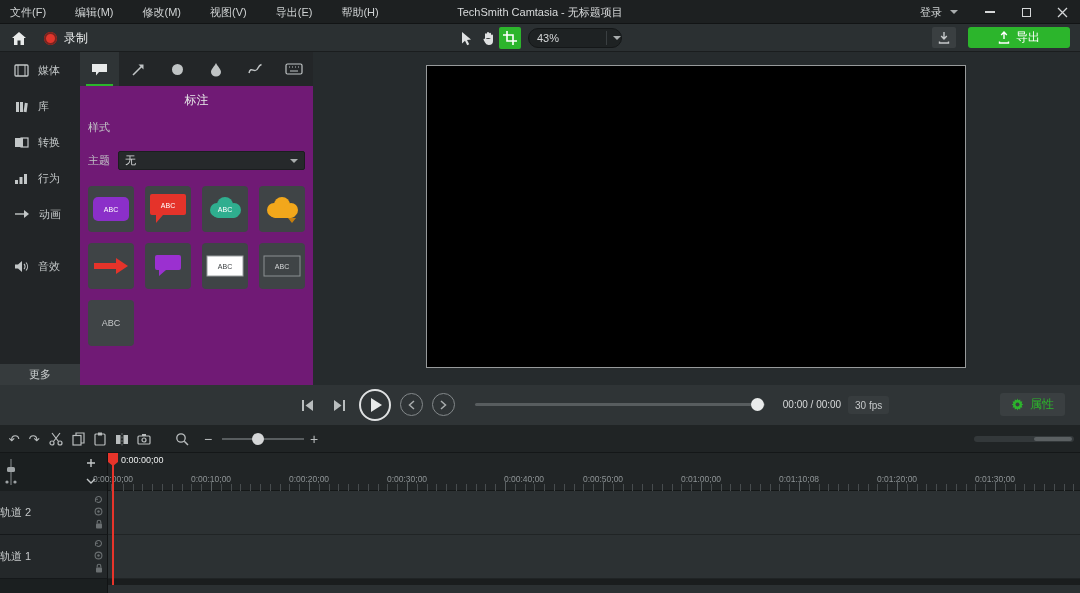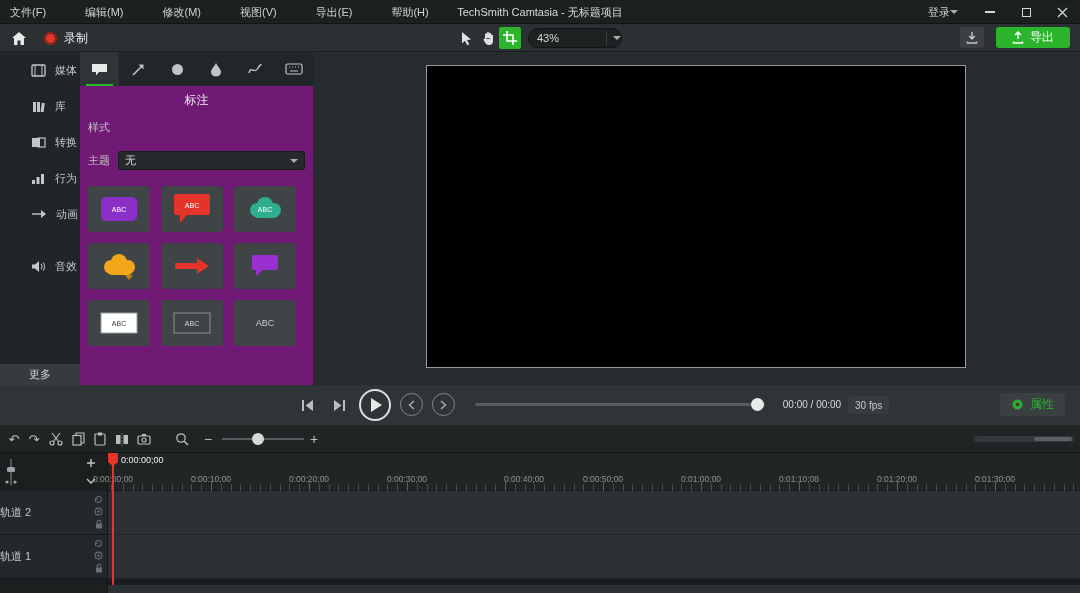--- a/index.html
+++ b/index.html
@@ -3,66 +3,66 @@
 <meta charset="utf-8">
 <style>
   *{box-sizing:border-box;margin:0;padding:0}
   html,body{width:1080px;height:593px;overflow:hidden;background:#1a1d1e;
     font-family:"Liberation Sans","DejaVu Sans",sans-serif;color:#d5d7d8;font-size:11px;
     -webkit-font-smoothing:antialiased}
   svg{display:block}
 
   
   #menubar{position:absolute;left:0;top:0;width:1080px;height:24px;background:#1d2021;border-bottom:1px solid #121415}
-  #menu-items{position:absolute;left:10px;top:0;height:24px;display:flex;align-items:center;gap:39px}
+  #menu-items{position:absolute;left:10px;top:0;height:24px;display:flex;align-items:center;gap:29px}
   .menu-item{color:#cfd2d3;cursor:default}
   #win-title{position:absolute;left:0;right:0;top:0;height:24px;display:flex;align-items:center;justify-content:center;color:#d8dadb;pointer-events:none}
   #menu-right{position:absolute;right:0;top:0;height:24px;display:flex;align-items:center}
-  #login{display:flex;align-items:center;gap:0;margin-right:14px;color:#cfd2d3}
+  #login{display:flex;align-items:center;gap:8px;margin-right:14px;color:#cfd2d3}
   .caret{width:0;height:0;border-left:4px solid transparent;border-right:4px solid transparent;border-top:4px solid #a9adae}
   .winbtn{width:36px;height:24px;display:flex;align-items:center;justify-content:center}
   .min-glyph{width:10px;height:2px;background:#d5d7d8}
   .max-glyph{width:9px;height:9px;border:1px solid #d5d7d8}
 
   
   #toolbar{position:absolute;left:0;top:24px;width:1080px;height:28px;background:#2b3032;border-bottom:1px solid #1a1d1e}
   #record-group{position:absolute;left:8px;top:0;height:28px;display:flex;align-items:center;gap:14px}
   .rec-dot{width:13px;height:13px;border-radius:50%;background:#e0362c;box-shadow:0 0 0 2px #7c241f inset}
   #record-btn{display:flex;align-items:center;gap:7px;color:#eceeee;font-size:12px}
   #tool-cluster{position:absolute;left:455px;top:3px;height:22px;display:flex}
   .toolbtn{width:22px;height:22px;display:flex;align-items:center;justify-content:center}
   .toolbtn.selected{background:#2cb52c;border-radius:2px}
   #zoom-select{position:absolute;left:528px;top:4px;width:94px;height:20px;background:#1e2223;border:1px solid #141718;border-radius:10px;display:flex;align-items:center}
   #zoom-select .val{flex:1;padding-left:8px;color:#d5d7d8}
   #zoom-select .sep{width:1px;height:14px;background:#3a3f41;margin-right:6px}
   #toolbar-right{position:absolute;right:10px;top:3px;display:flex;align-items:center;gap:12px}
   #download-btn{width:24px;height:21px;background:#3a3f41;border-radius:2px;display:flex;align-items:center;justify-content:center}
-  #export-btn{height:21px;background:#2cb52c;border-radius:3px;display:flex;align-items:center;gap:6px;padding:0 16px;color:#fff;font-size:12px}
+  #export-btn{height:21px;background:#2cb52c;border-radius:3px;display:flex;align-items:center;gap:6px;padding:0 30px;color:#fff;font-size:12px}
 
   
   #main{position:absolute;left:0;top:52px;width:1080px;height:333px}
   #sidebar{position:absolute;left:0;top:0;width:80px;height:333px;background:#222527}
-  .side-item{height:36px;display:flex;align-items:center;gap:9px;padding-left:31px;color:#c3c7c8}
+  .side-item{height:36px;display:flex;align-items:center;gap:9px;padding-left:14px;color:#c3c7c8}
   .side-item.selected{background:#2f3436;color:#ffffff}
   .side-item.gap-top{margin-top:16px}
   #more-strip{position:absolute;left:0;bottom:0;width:80px;height:21px;background:#363b3d;display:flex;align-items:center;justify-content:center;color:#cfd2d3}
 
   #panel{position:absolute;left:80px;top:0;width:233px;height:333px;background:#701a75}
   #panel-tabs{position:absolute;left:0;top:0;width:233px;height:34px;background:#232628;display:flex}
   .ptab{flex:1;display:flex;align-items:center;justify-content:center;position:relative}
   .ptab.selected{background:#2f3436}
   .ptab.selected:after{content:"";position:absolute;left:6px;right:6px;bottom:0;height:2px;background:#2cb52c}
   #panel-title{position:absolute;left:0;top:40px;width:233px;text-align:center;color:#e6e8e8;font-size:12px}
   .prop-row{position:absolute;left:8px;width:217px;height:19px;display:flex;align-items:center;gap:8px}
   .prop-label{color:#c3c7c8;white-space:nowrap}
   .dropdown{flex:1;height:19px;background:#26292b;border:1px solid #1b1e1f;border-radius:2px;display:flex;align-items:center}
   .dropdown .val{flex:1;padding-left:6px;color:#d5d7d8}
   .dropdown .caret{margin-right:6px}
   #thumb-grid{position:absolute;left:8px;top:134px;width:222px;display:flex;flex-wrap:wrap;gap:11px}
-  .thumb{width:62px;height:46px;background:#3f4446;border-radius:4px;position:relative;display:flex;align-items:center;justify-content:center}
+  .thumb{width:46px;height:46px;background:#3f4446;border-radius:4px;position:relative;display:flex;align-items:center;justify-content:center}
   .thumb .abc{position:absolute;left:0;right:0;top:50%;transform:translateY(-50%);text-align:center;font-size:7px;color:#fff;pointer-events:none}
   .thumb .abc.dark{color:#3a3e40}
   .thumb .abc.plain{color:#c6c9ca;font-size:9px}
 
   #canvas{position:absolute;left:313px;top:0;width:767px;height:333px;background:#262b2d}
   #preview{position:absolute;left:113px;top:13px;width:540px;height:303px;background:#000;border:1px solid #979a9b}
 
   
   #controls{position:absolute;left:0;top:385px;width:1080px;height:40px;background:#2f3436}
   .pbtn{position:absolute;top:9px;width:22px;height:22px;display:flex;align-items:center;justify-content:center}

